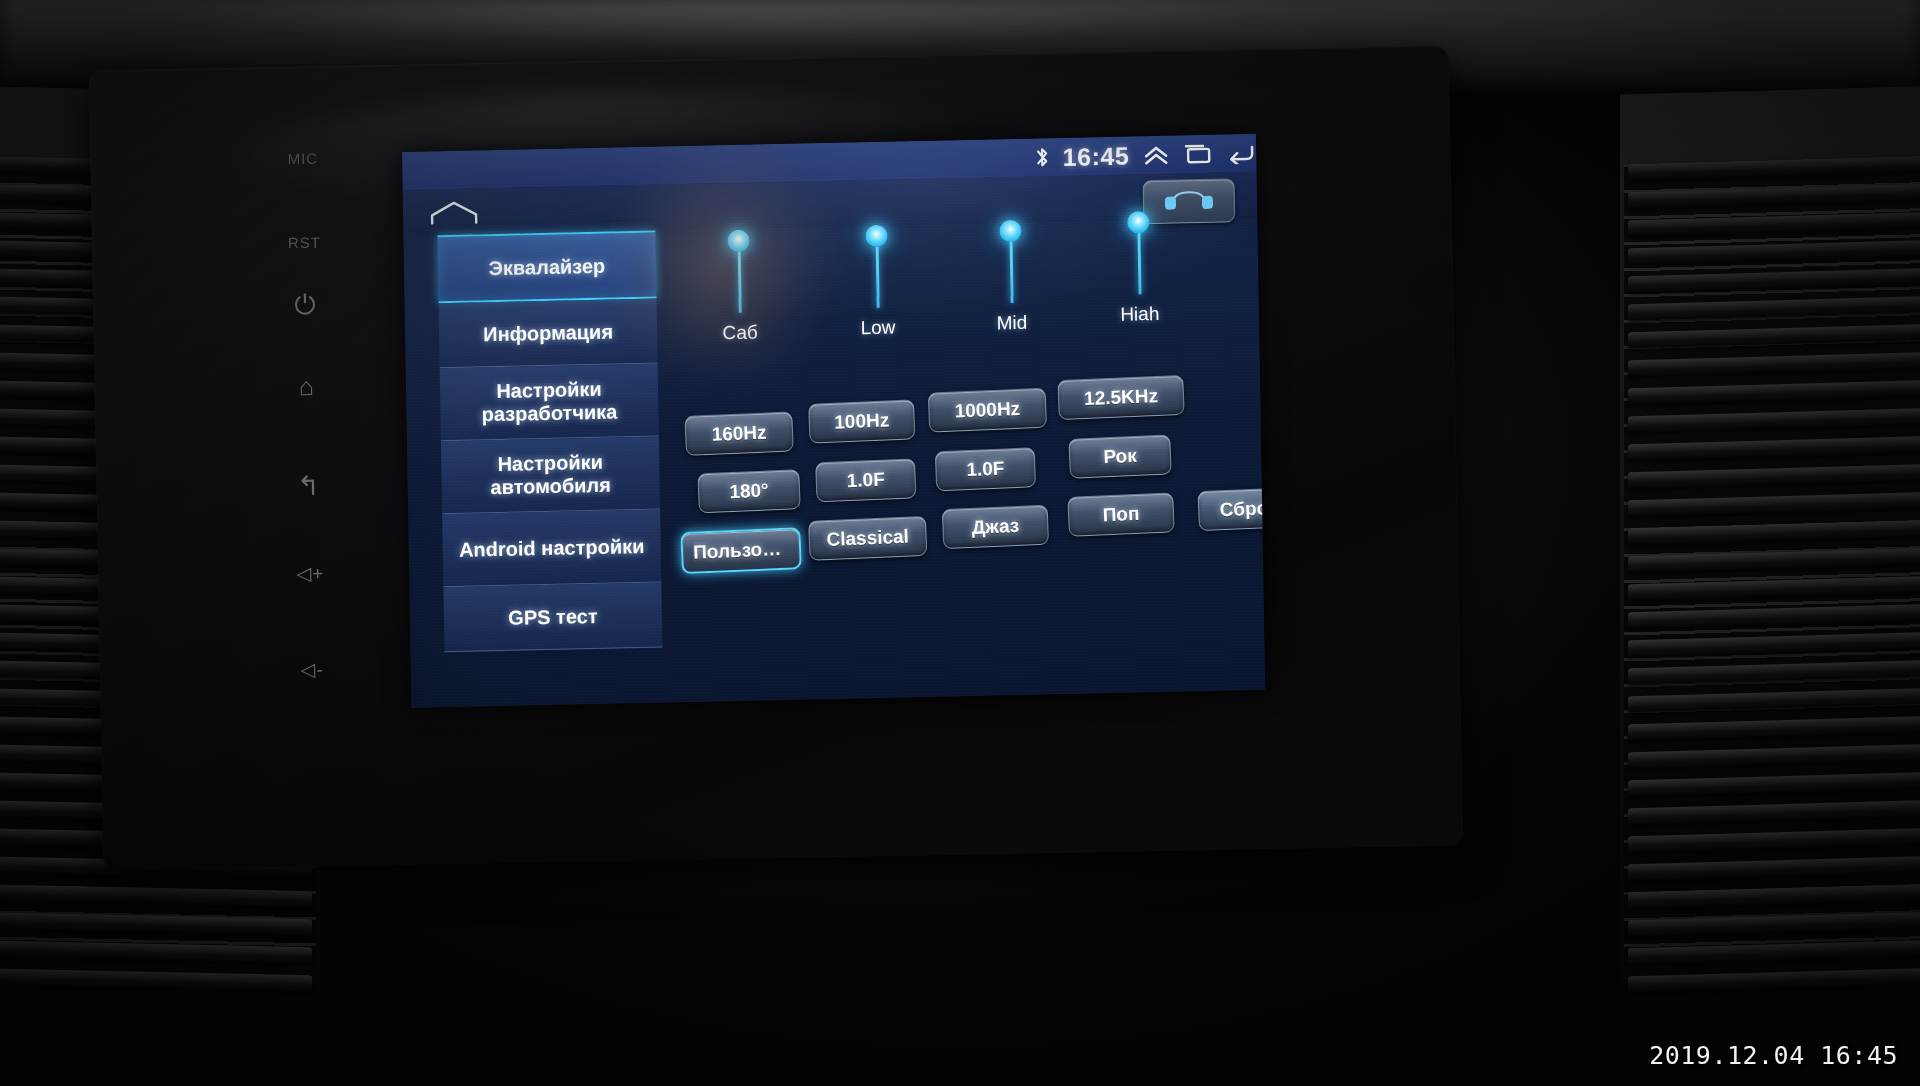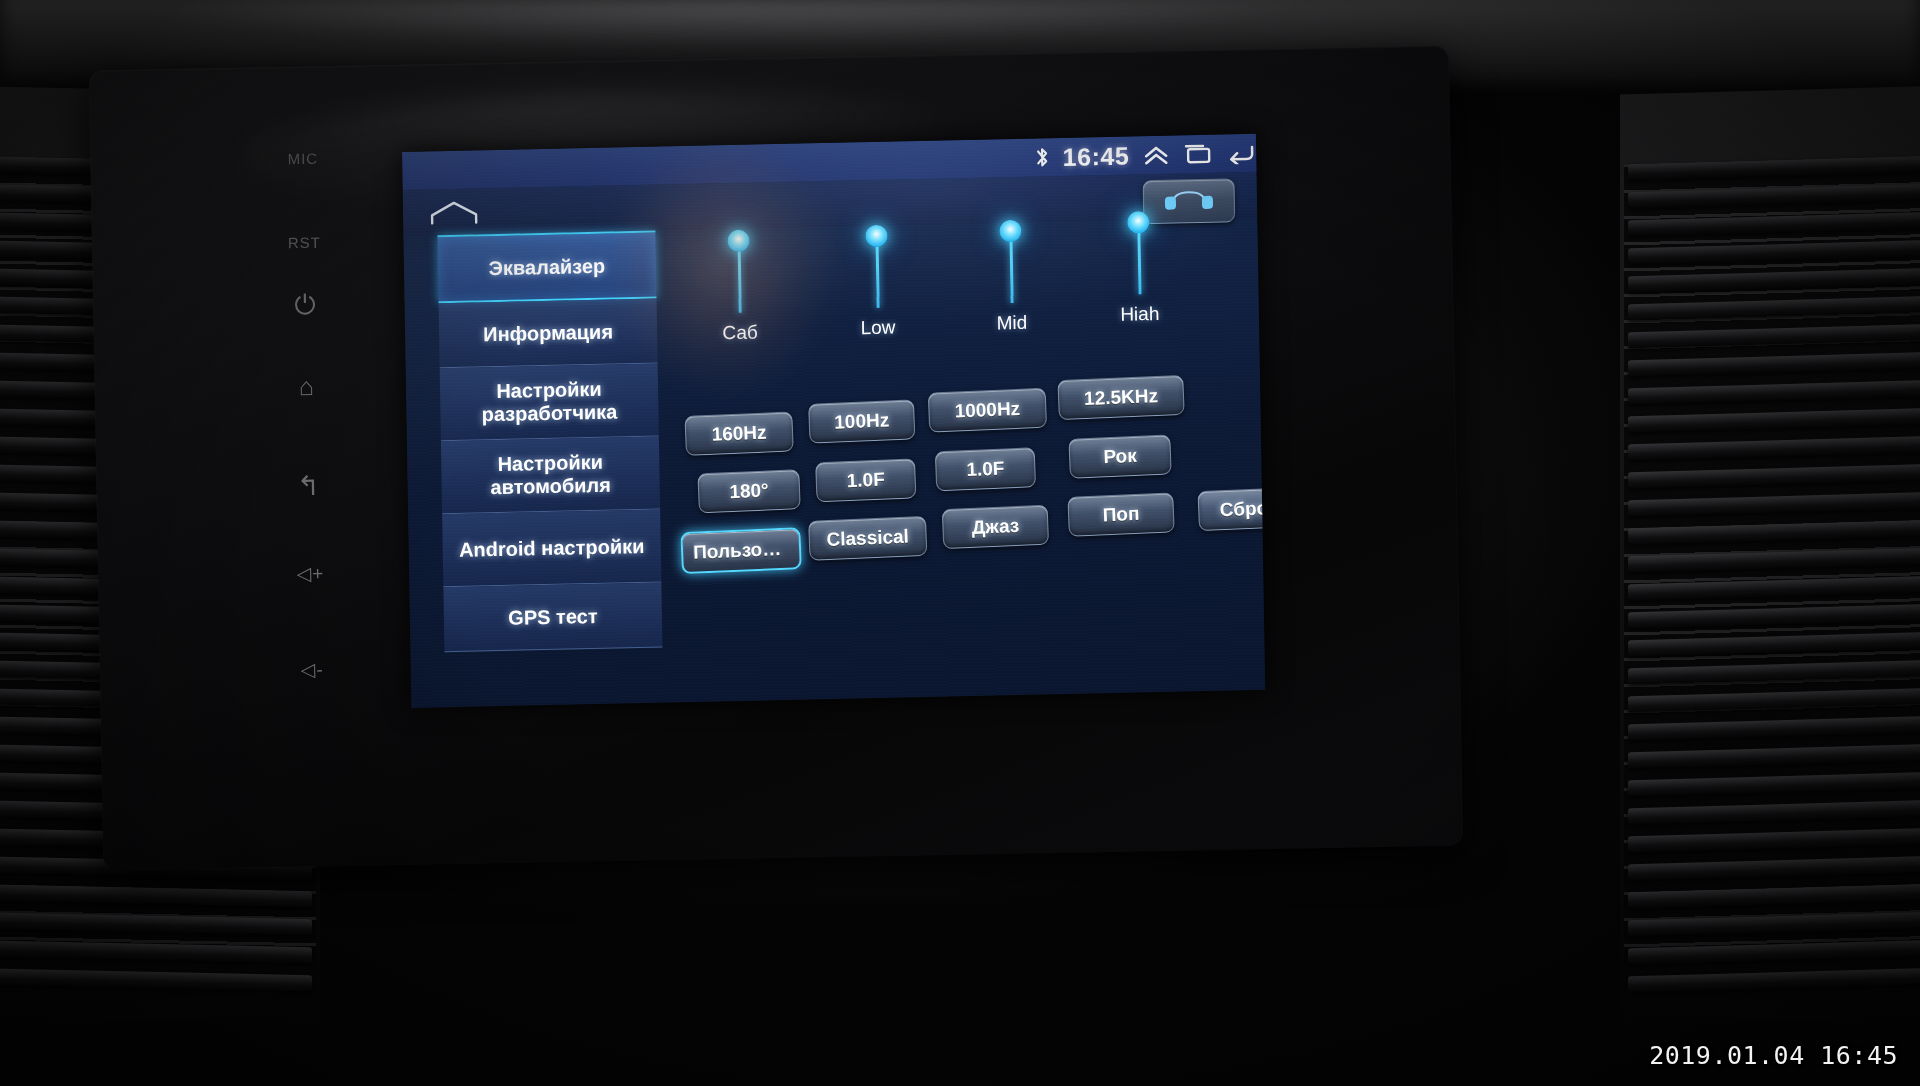--- a/index.html
+++ b/index.html
@@ -344,14 +344,14 @@
       <div class="gbtn reset" style="left:518px;top:105px;width:100px;transform:rotate(-1.2deg)">Сброс</div>
     </div>
 
     <div class="reflect"></div>
     <div class="scanlines"></div>
     <div class="glare"></div>
   </div>
 
   <div class="vig"></div>
 
-  <div class="stamp">2019.01.04 16:45</div>
+  <div class="stamp">2019.12.04 16:45</div>
 </div>
 
 </body></html>

